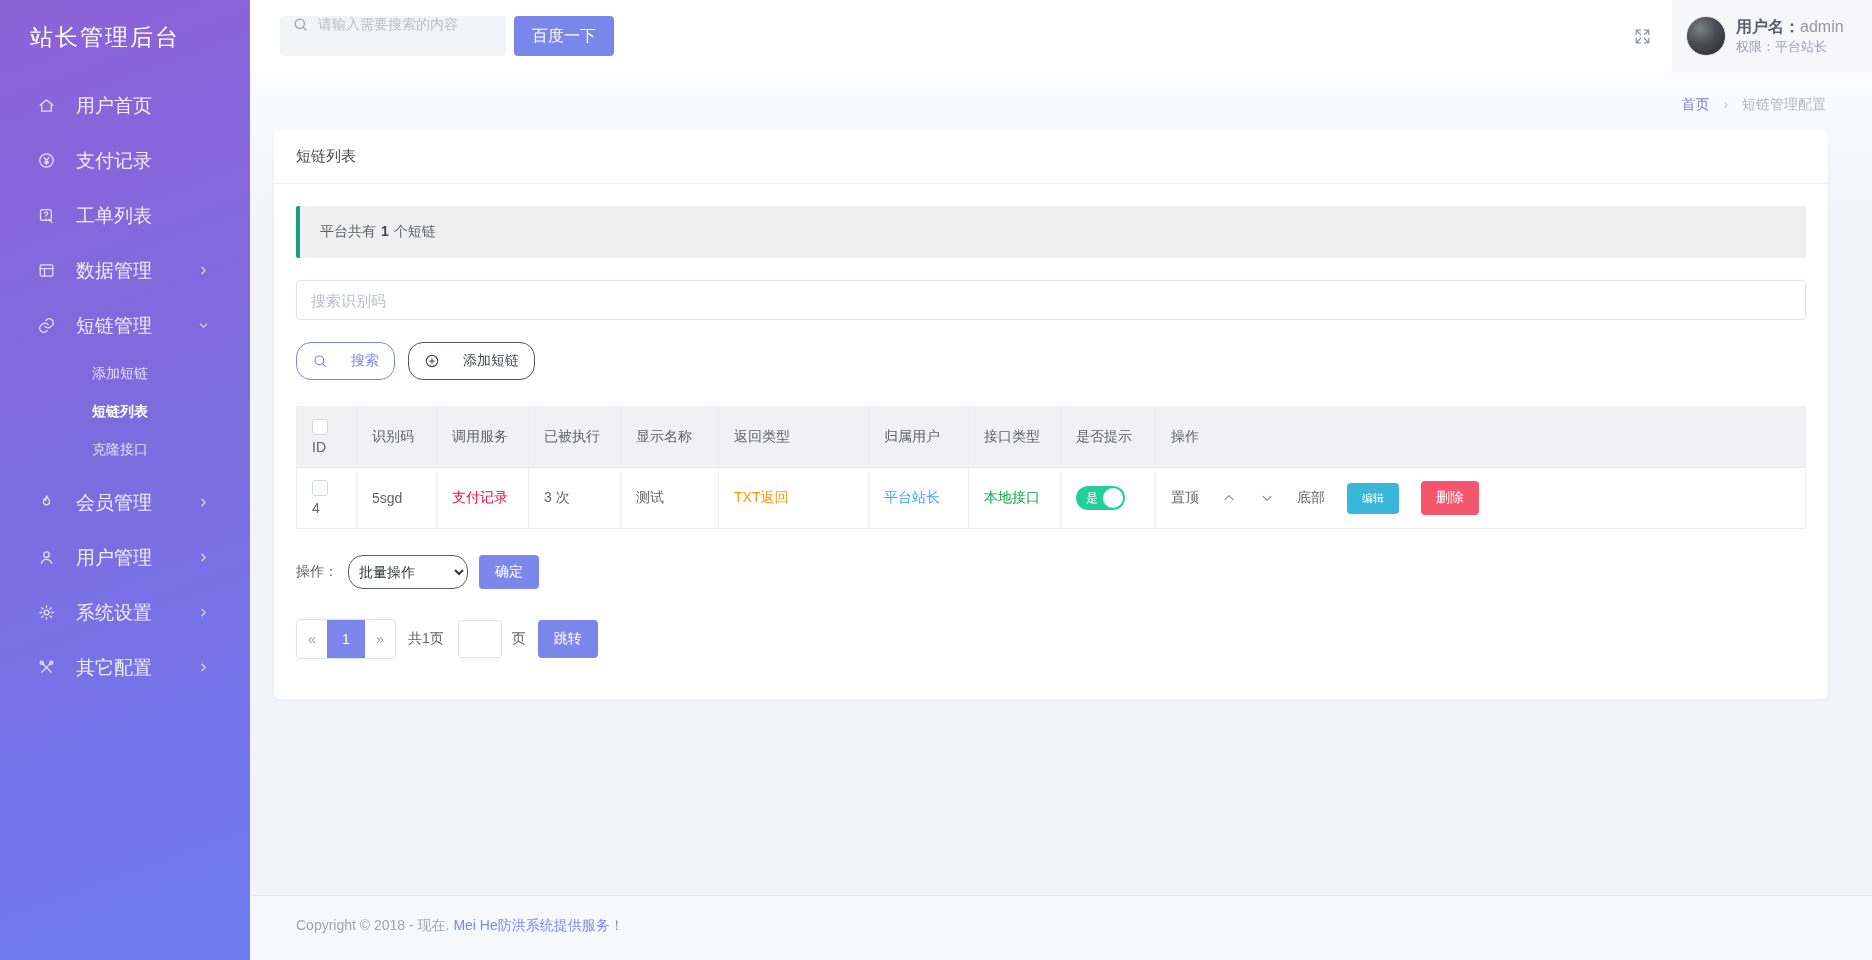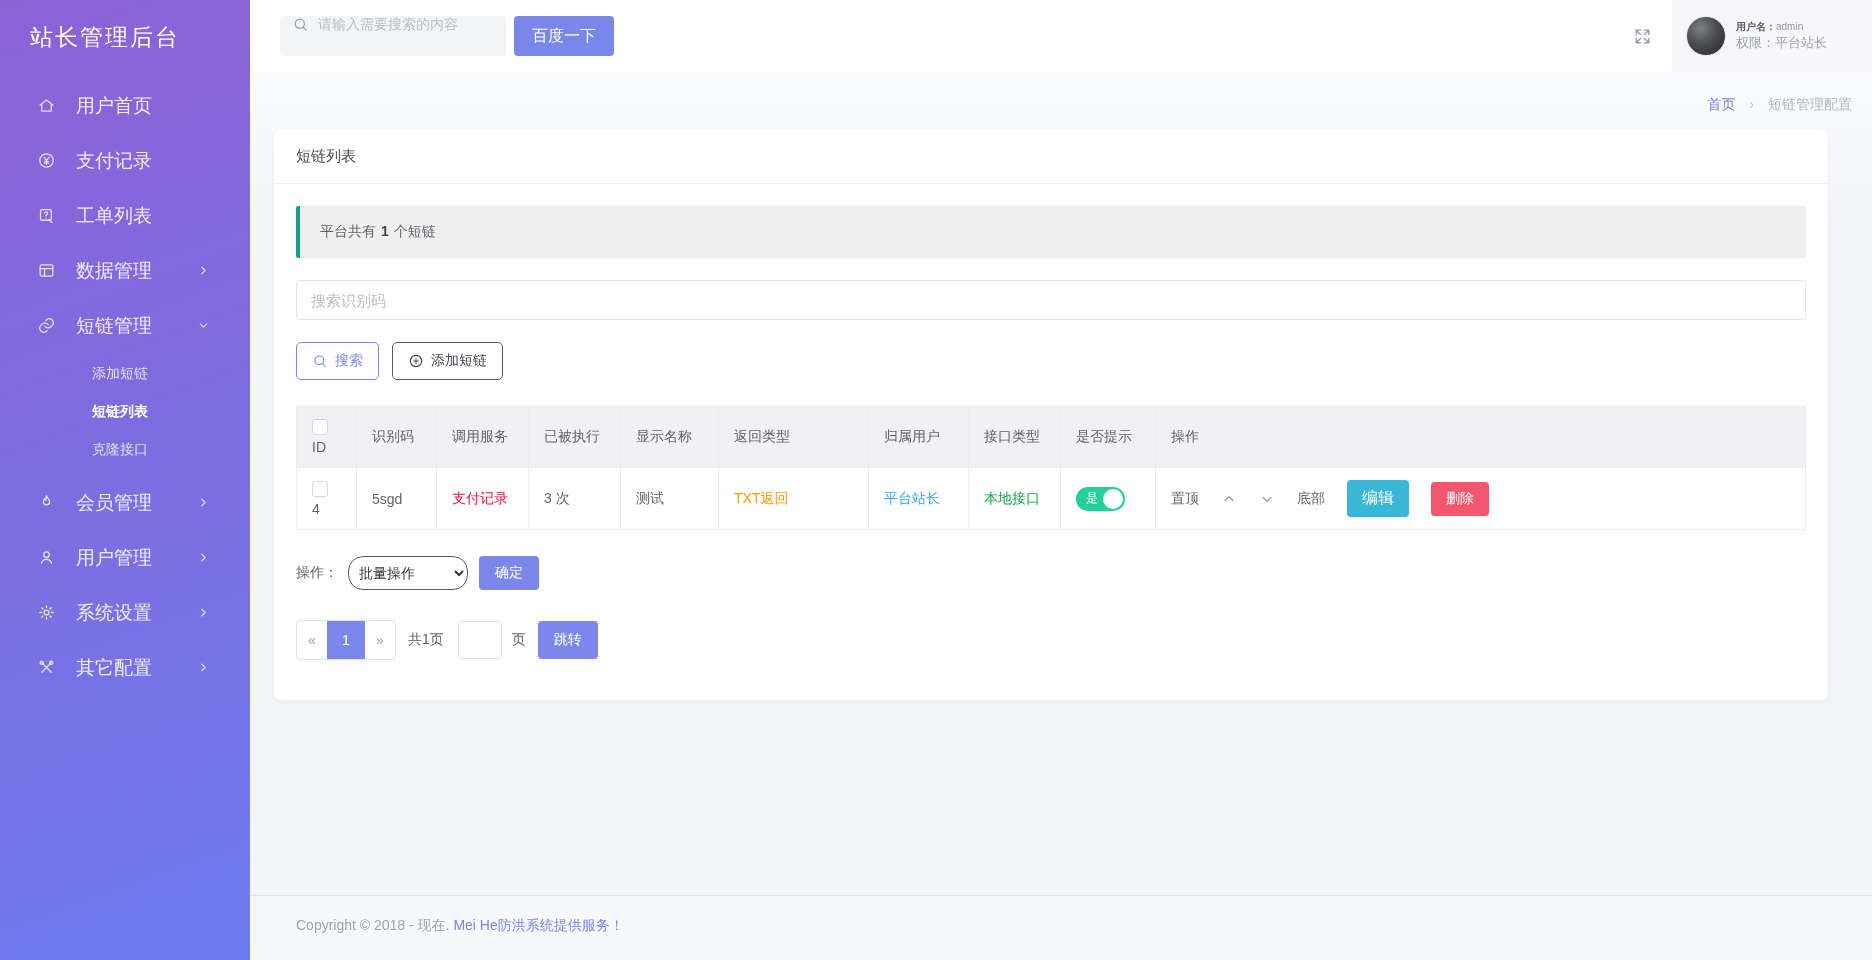--- a/index.html
+++ b/index.html
@@ -35,58 +35,58 @@
   .search-box input { border:none; outline:none; background:transparent; margin-left:9px; font-size:14px; width:100%; color:#606266; font-family:inherit; }
   .search-box input::placeholder { color:#b9bec8; }
   .baidu-btn { margin-left:8px; height:40px; padding:0 18px; background:#7986ea; color:#fff; border:none; border-radius:4px; font-size:16px; cursor:pointer; font-family:inherit; }
   .topbar-right { margin-left:auto; display:flex; align-items:center; height:100%; }
   .fullscreen { width:60px; display:flex; justify-content:center; cursor:pointer; }
   .fullscreen svg { width:19px; height:19px; stroke:#9299a5; fill:none; stroke-width:1.7; stroke-linecap:round; stroke-linejoin:round; }
   .user-panel { width:200px; height:100%; background:#f7f7fa; display:flex; align-items:center; padding:0 14px; }
   .avatar { width:40px; height:40px; border-radius:50%; flex-shrink:0;
     background:radial-gradient(circle at 35% 30%,#7d7f86 0%,#4a4c52 45%,#26272b 100%); border:1px solid #e2e2e6; }
   .user-meta { margin-left:10px; line-height:1.35; }
-  .user-line1 { font-size:10px; color:#9298a3; }
+  .user-line1 { font-size:16px; color:#9298a3; }
   .user-line1 b { color:#5a5e66; font-weight:bold; }
   .user-line2 { font-size:13px; color:#9aa0ab; }
   
   .content { flex:1; background:linear-gradient(#fbfcff,#f3f4f9 150px); overflow:hidden; }
-  .breadcrumb { margin:24px 20px 0 24px; text-align:right; font-size:14px; }
+  .breadcrumb { margin:24px 46px 0 24px; text-align:right; font-size:14px; }
   .breadcrumb .bc-home { color:#7580e8; cursor:pointer; text-decoration:none; }
   .breadcrumb .bc-sep { color:#c4c7cf; margin:0 10px; }
   .breadcrumb .bc-cur { color:#b3b6c0; }
   .card { margin:16px 44px 0 24px; background:#fff; border-radius:6px; box-shadow:0 1px 4px rgba(30,35,80,.05); }
   .card-head { padding:17px 22px; font-size:15px; color:#44474d; border-bottom:1px solid #f0f1f4; }
   .card-body { padding:22px 22px 40px; }
   .alert { background:#efefef; border-left:4px solid #13a186; border-radius:2px; padding:17px 20px; font-size:14px; color:#5f6368; }
   .alert b { margin:0 5px; color:#45484e; }
   .filter-input { margin-top:22px; width:100%; height:40px; border:1px solid #e2e4ee; border-radius:4px; padding:0 14px; font-size:15px; color:#606266; outline:none; font-family:inherit; }
   .filter-input::placeholder { color:#b9bec8; }
   .btn-row { margin-top:22px; display:flex; gap:13px; }
-  .btn { height:38px; display:inline-flex; align-items:center; gap:7px; padding:0 15px; border-radius:5px; background:#fff; font-size:14px; cursor:pointer; font-family:inherit; }
+  .btn { height:38px; display:inline-flex; align-items:center; gap:23px; padding:0 15px; border-radius:15px; background:#fff; font-size:14px; cursor:pointer; font-family:inherit; }
   .btn svg { width:16px; height:16px; stroke:currentColor; fill:none; stroke-width:1.7; stroke-linecap:round; }
   .btn-outline-primary { border:1px solid #7b87ea; color:#7b87ea; }
   .btn-outline-dark { border:1px solid #53565c; color:#44474d; }
   
   table { margin-top:26px; width:100%; border-collapse:collapse; table-layout:fixed; }
   th,td { border:1px solid #ececf2; text-align:left; padding:12px 15px; font-weight:normal; font-size:14px; color:#606266; vertical-align:middle; }
   thead th { background:#f1f1f4; }
   .checkbox { display:block; width:16px; height:16px; border:1px solid #d4d8e1; border-radius:3px; background:#fff; margin-bottom:4px; cursor:pointer; }
   .c-red { color:#e8103e; }
   .c-orange { color:#ff9800; }
   .c-blue { color:#3aa5f5; cursor:pointer; }
   .c-green { color:#11a34b; }
   .switch { width:49px; height:24px; border-radius:12px; background:#23d09c; position:relative; display:inline-flex; align-items:center; cursor:pointer; }
   .switch .sw-label { color:#fff; font-size:12px; margin-left:10px; }
   .switch .knob { position:absolute; right:2px; top:2px; width:20px; height:20px; background:#fff; border-radius:50%; }
   .ops { display:flex; align-items:center; gap:22px; }
   .op-link { color:#606266; cursor:pointer; white-space:nowrap; }
   .op-arrow { display:flex; cursor:pointer; }
   .op-arrow svg { width:16px; height:16px; stroke:#8a8f99; fill:none; stroke-width:1.8; stroke-linecap:round; stroke-linejoin:round; }
-  .btn-edit { border:none; background:#3ab6d9; color:#fff; border-radius:4px; padding:8px 15px; font-size:16px; cursor:pointer; font-family:inherit; }
+  .btn-edit { border:none; background:#3ab6d9; color:#fff; border-radius:4px; padding:8px 15px; font-size:11px; cursor:pointer; font-family:inherit; }
   .btn-del { border:none; background:#f4566e; color:#fff; border-radius:4px; padding:8px 15px; font-size:14px; cursor:pointer; font-family:inherit; }
   
   .batch-row { margin-top:26px; display:flex; align-items:center; }
   .batch-label { color:#606266; }
   .batch-select { margin-left:10px; width:120px; height:34px; border:1px solid #5a5d63; border-radius:15px; font-size:14px; color:#33363c; padding:0 6px; background:#fff; font-family:inherit; outline:none; }
   .btn-primary { border:none; background:#7b87ea; color:#fff; border-radius:4px; height:34px; padding:0 16px; font-size:14px; cursor:pointer; font-family:inherit; }
   .batch-row .btn-primary { margin-left:11px; }
   
   .pager { margin-top:30px; display:flex; align-items:center; }
   .pager-group { display:inline-flex; border:1px solid #dfe1e8; border-radius:4px; overflow:hidden; background:#fff; }

